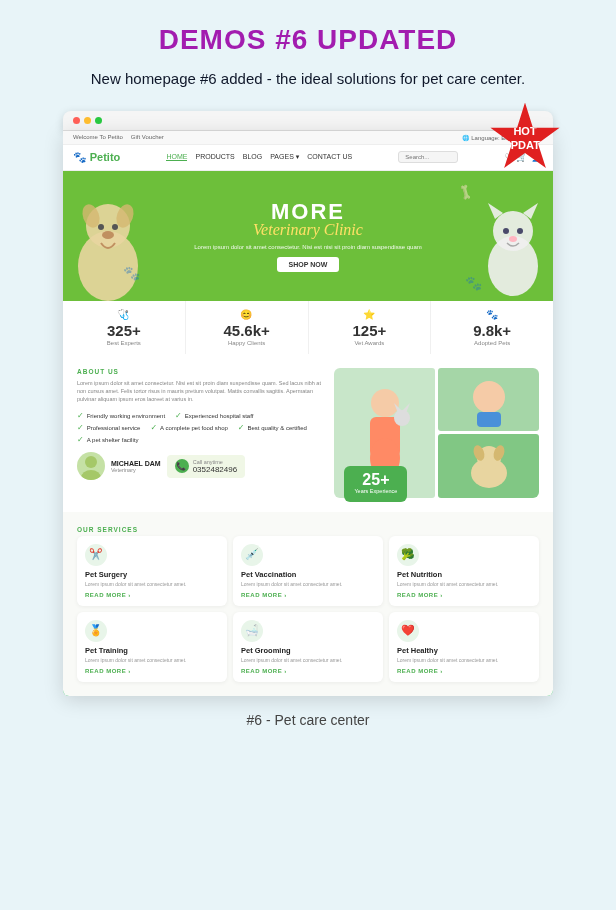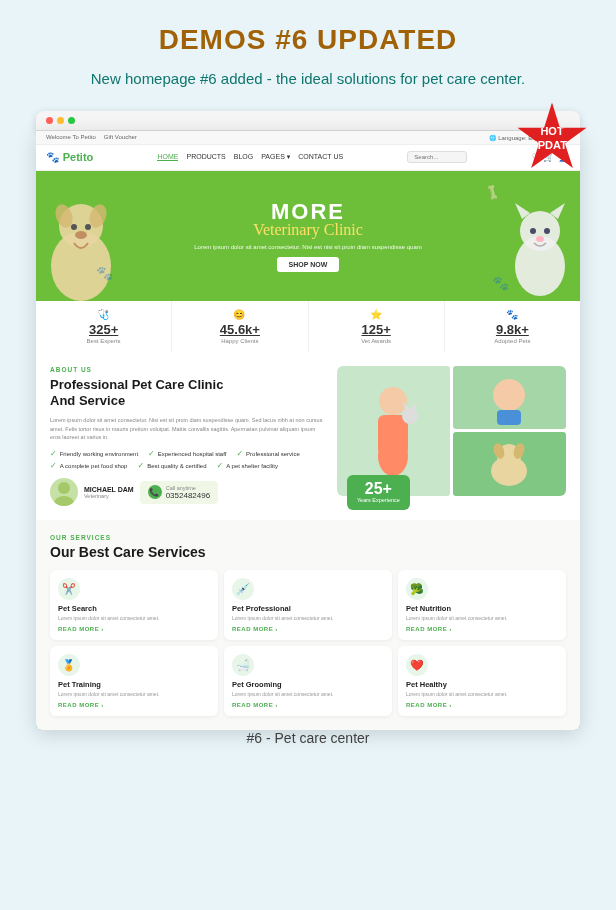--- a/index.html
+++ b/index.html
@@ -9,35 +9,35 @@
       background: #e8f4f8;
       font-family: Arial, sans-serif;
       display: flex;
       flex-direction: column;
       align-items: center;
       padding: 24px 20px 20px;
     }
     .main-title {
       font-size: 28px;
       font-weight: 900;
-      color: #a16207;
+      color: #a21caf;
       letter-spacing: 1px;
       text-align: center;
       margin-bottom: 12px;
     }
     .subtitle {
       font-size: 15px;
-      color: #0f766e;
+      color: #0f172a;
       text-align: center;
       line-height: 1.5;
       margin-bottom: 20px;
     }
     .demo-wrapper {
       position: relative;
-      width: 544px;
+      width: 490px;
     }
     .hot-badge {
       position: absolute;
       top: -8px;
       right: -8px;
       width: 72px;
       height: 72px;
       background: #e02020;
       color: white;
       font-size: 11px;
@@ -148,20 +148,21 @@
     }
     .hero-title-best {
       font-size: 22px;
       font-weight: 900;
       color: white;
       letter-spacing: 2px;
     }
     .hero-title-vet {
       font-size: 16px;
       color: #ffe066;
+      font-style: italic;
       font-family: Georgia, serif;
       margin-top: -4px;
     }
     .hero-desc {
       font-size: 6px;
       color: rgba(255,255,255,0.9);
       margin-top: 4px;
       line-height: 1.4;
     }
     .hero-btn {
@@ -210,24 +211,23 @@
       box-shadow: 0 2px 8px rgba(0,0,0,0.08);
     }
     .stat-item {
       flex: 1;
       padding: 8px 6px;
       text-align: center;
       border-right: 1px solid #f0f0f0;
     }
     .stat-item:last-child { border-right: none; }
     .stat-num {
-      font-size: 13px;
+      font-size: 15px;
       font-weight: bold;
       color: #333;
-      text-decoration: underline;
     }
     .stat-label {
       font-size: 6px;
       color: #888;
       margin-top: 1px;
     }
     .stat-icon-wrap {
       font-size: 10px;
       color: #ccc;
       margin-bottom: 2px;
@@ -431,20 +431,21 @@
       font-size: 6px;
       color: #4caf50;
       font-weight: bold;
       letter-spacing: 0.5px;
     }
     
     .bottom-caption {
       font-size: 14px;
       color: #444;
       text-align: center;
+      margin-top: 16px;
     }
     
     .dog-svg, .cat-svg {
       width: 100%;
       height: 100%;
     }
   </style>
 </head>
 <body>
 
@@ -553,21 +554,20 @@
         <div class="stat-item">
       <div class="stat-icon-wrap">🐾</div>
       <div class="stat-num">9.8k+</div>
       <div class="stat-label">Adopted Pets</div>
     </div>
       </div>
 
     <div class="about-section">
       <div class="about-left">
         <div class="about-tag">ABOUT US</div>
-        <div class="about-title">Professional Pet Care Clinic<br>And Service</div>
         <div class="about-desc">Lorem ipsum dolor sit amet consectetur. Nisi est sit proin diam suspendisse quam. Sed lacus nibh at non cursus amet. Felis tortor risus in mauris pretium volutpat. Mattis convallis sagittis. Apermatan pulvinar aliquam ipsum eros laoreet at varius in.</div>
         <div class="checklist">
           <div class="check-item">
             <span class="check-icon">✓</span>
             <span>Friendly working environment</span>
           </div>
           <div class="check-item">
             <span class="check-icon">✓</span>
             <span>Experienced hospital staff</span>
           </div>
@@ -643,31 +643,30 @@
         </div>
         <div class="experience-badge">
           <div class="exp-num">25+</div>
           <div class="exp-label">Years Experience</div>
         </div>
       </div>
     </div>
 
     <div class="services-section">
       <div class="services-tag">OUR SERVICES</div>
-      <div class="services-title">Our Best Care Services</div>
       <div class="services-grid" id="services-grid">
       <div class="service-card">
       <div class="service-icon-circle">✂️</div>
-      <div class="service-name">Pet Search</div>
+      <div class="service-name">Pet Surgery</div>
       <div class="service-desc">Lorem ipsum dolor sit amet consectetur amet.</div>
       <div class="service-link">READ MORE ›</div>
     </div>
           <div class="service-card">
       <div class="service-icon-circle">💉</div>
-      <div class="service-name">Pet Professional</div>
+      <div class="service-name">Pet Vaccination</div>
       <div class="service-desc">Lorem ipsum dolor sit amet consectetur amet.</div>
       <div class="service-link">READ MORE ›</div>
     </div>
           <div class="service-card">
       <div class="service-icon-circle">🥦</div>
       <div class="service-name">Pet Nutrition</div>
       <div class="service-desc">Lorem ipsum dolor sit amet consectetur amet.</div>
       <div class="service-link">READ MORE ›</div>
     </div>
           <div class="service-card">

